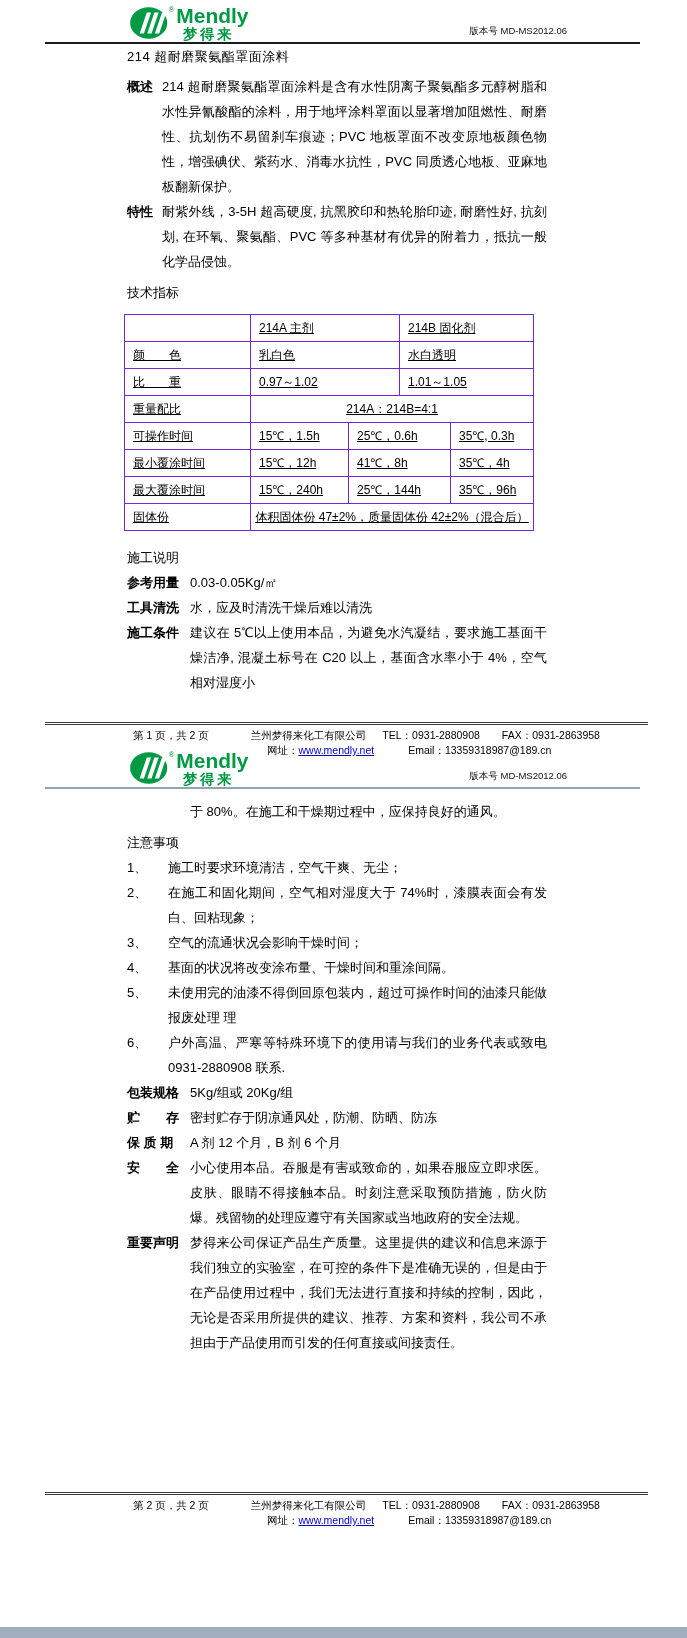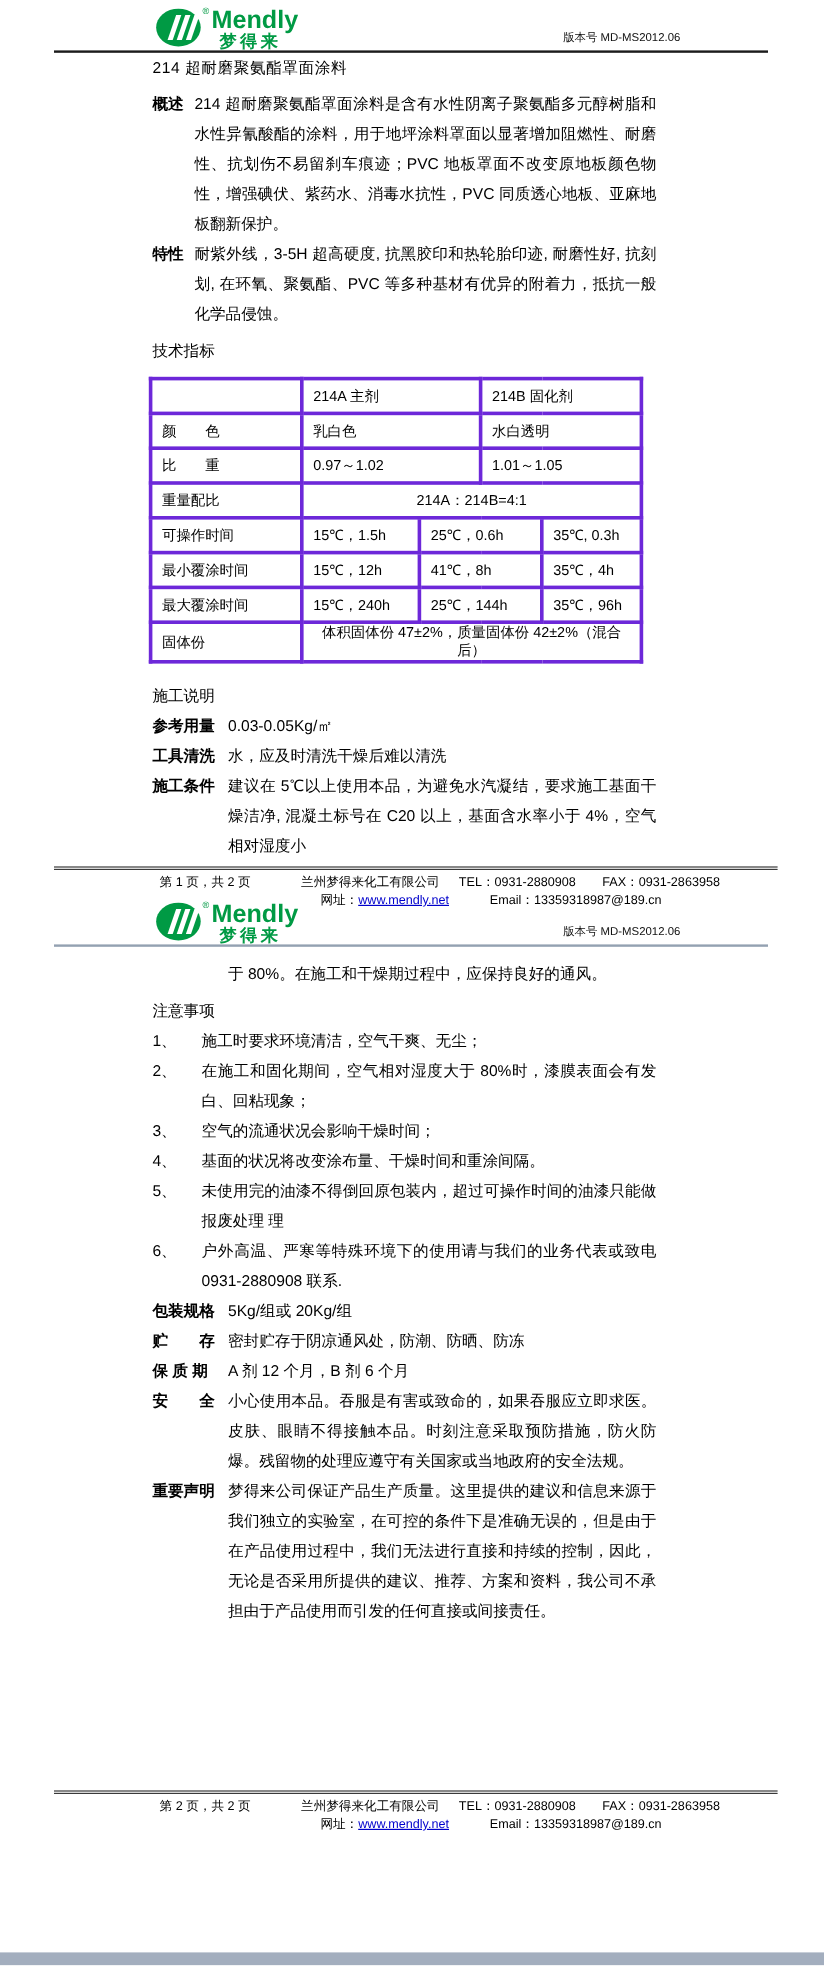--- a/index.html
+++ b/index.html
@@ -14,21 +14,21 @@
   .rule-p2 { border-top:2px solid #93a1b1; }
 
   .title { margin:4px 0 8px 127px; font-size:13px; font-weight:normal; letter-spacing:0.5px; }
 
   .content { margin-left:127px; width:420px; font-size:13px; line-height:25px; text-align:justify; }
   .sec { display:grid; grid-template-columns:35px 1fr; }
   .sec-label { font-weight:bold; }
   .heading { font-weight:normal; margin-top:6px; line-height:25px; }
 
   table.spec { border-collapse:collapse; margin:9px 0 2px -3px; width:410px; table-layout:fixed; }
-  .spec td { border:3px solid #6d28d9; height:26px; font-size:12px; padding:0 4px 0 8px; line-height:15px; overflow:hidden; }
+  .spec td { border:1px solid #6d28d9; height:26px; font-size:12px; padding:0 4px 0 8px; line-height:15px; overflow:hidden;text-decoration:underline; }
   .spec td.center { text-align:center; padding-left:4px; }
 
   .citem { display:grid; grid-template-columns:63px 1fr; }
   .citem-label { font-weight:bold; }
   .note { display:grid; grid-template-columns:41px 1fr; }
   .indent { padding-left:63px; }
 
   
   .footer { position:absolute; left:45px; right:39px; border-top:3px double #3a3a3a; padding-top:3px; font-size:10.5px; line-height:15px; }
   #footer-p1 { top:722px; }
@@ -186,21 +186,21 @@
       <div class="indent">于 80%。在施工和干燥期过程中，应保持良好的通风。</div>
 
       <div class="heading">注意事项</div>
 
       <div class="note">
         <span>1、</span>
         <span>施工时要求环境清洁，空气干爽、无尘；</span>
       </div>
       <div class="note">
         <span>2、</span>
-        <span>在施工和固化期间，空气相对湿度大于 80%时，漆膜表面会有发白、回粘现象；</span>
+        <span>在施工和固化期间，空气相对湿度大于 74%时，漆膜表面会有发白、回粘现象；</span>
       </div>
       <div class="note">
         <span>3、</span>
         <span>空气的流通状况会影响干燥时间；</span>
       </div>
       <div class="note">
         <span>4、</span>
         <span>基面的状况将改变涂布量、干燥时间和重涂间隔。</span>
       </div>
       <div class="note">

